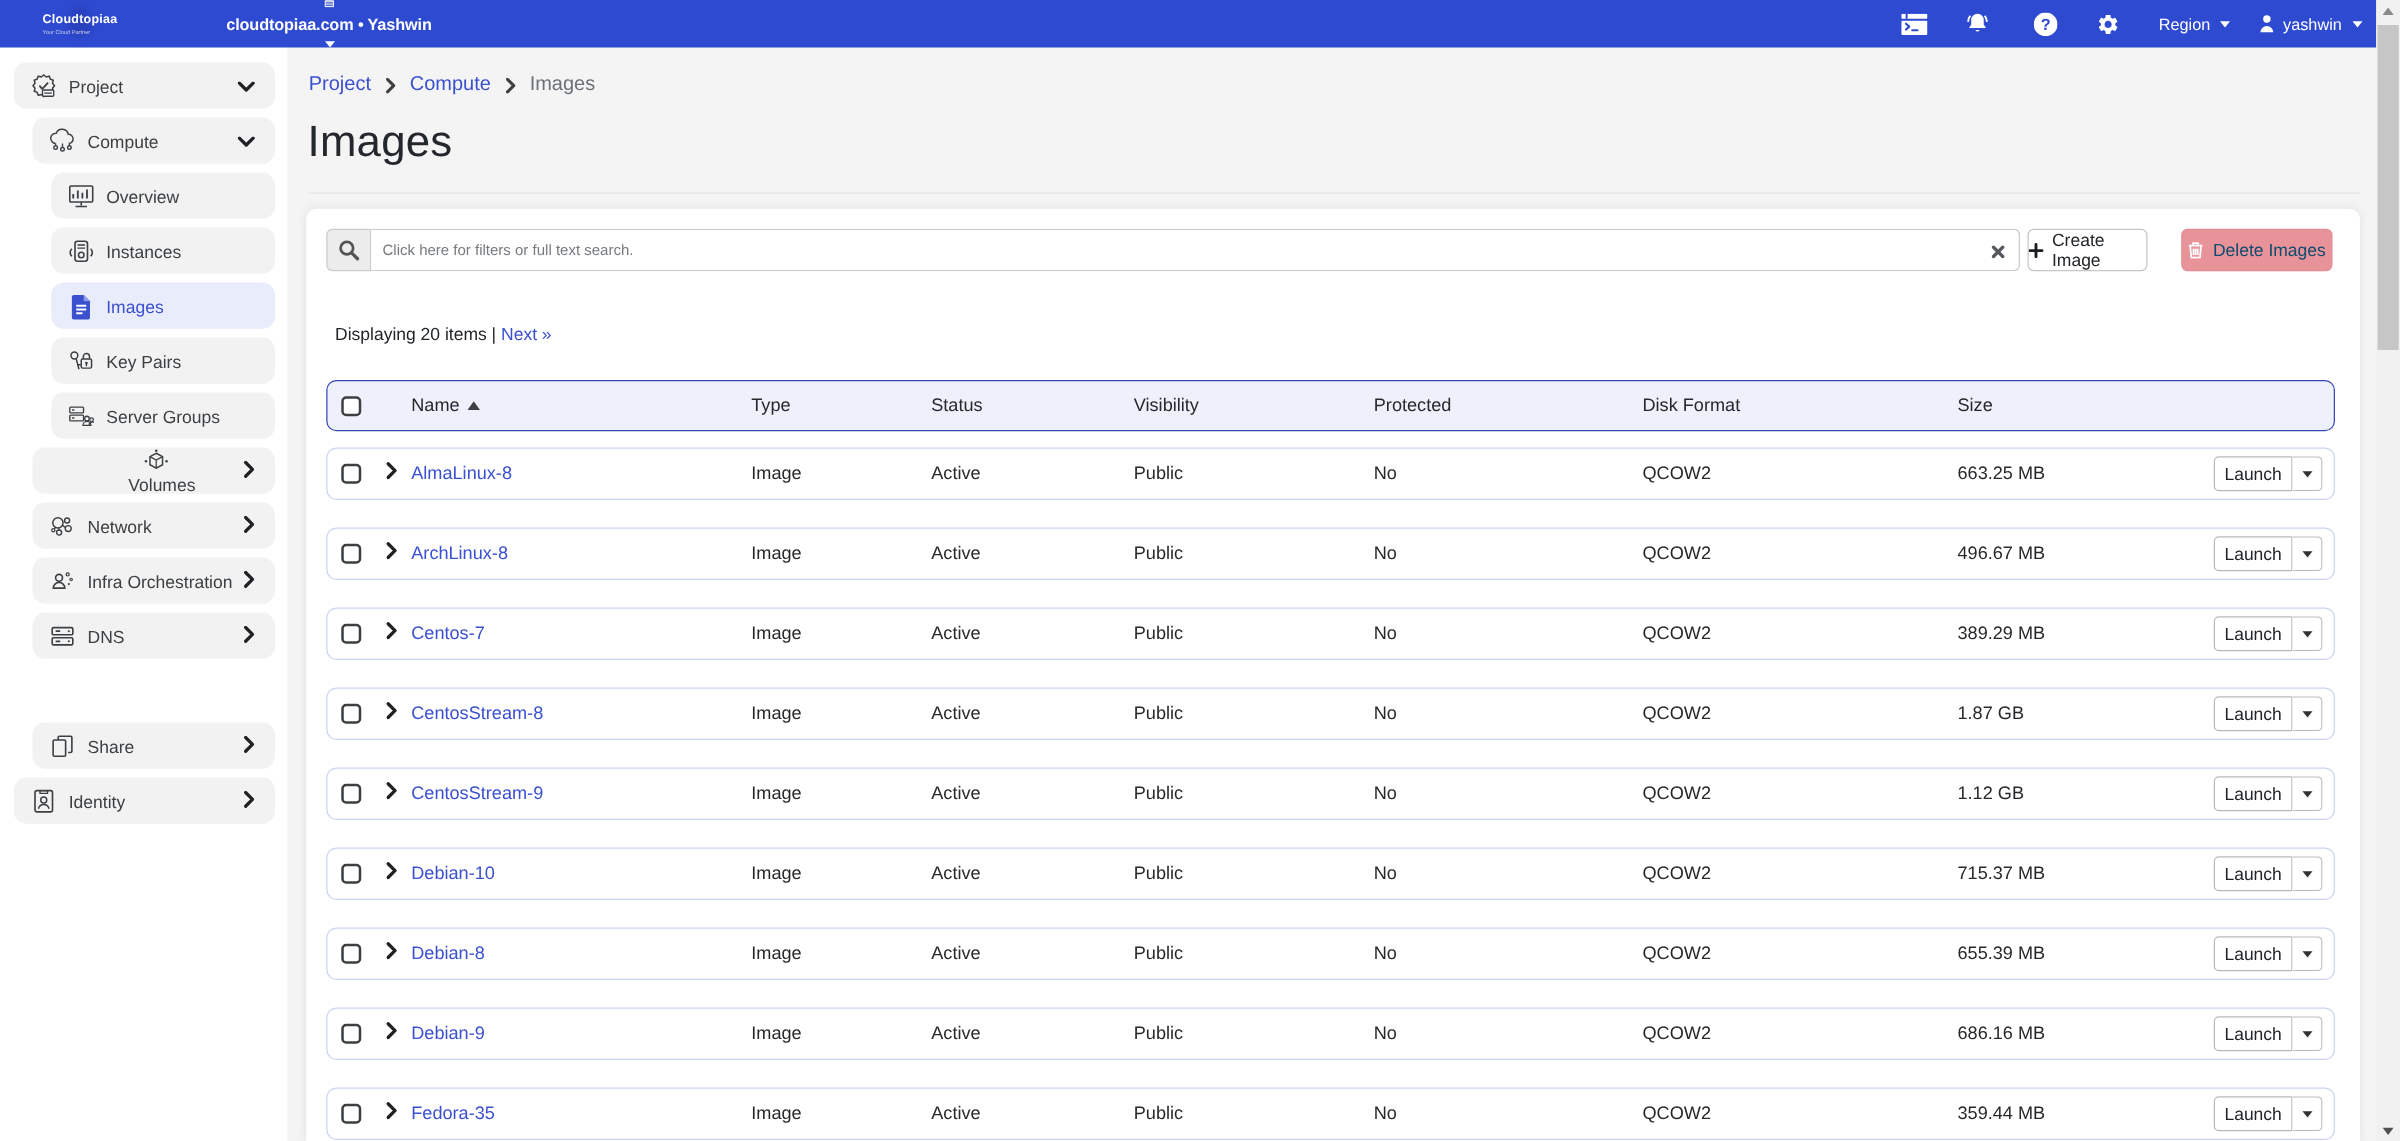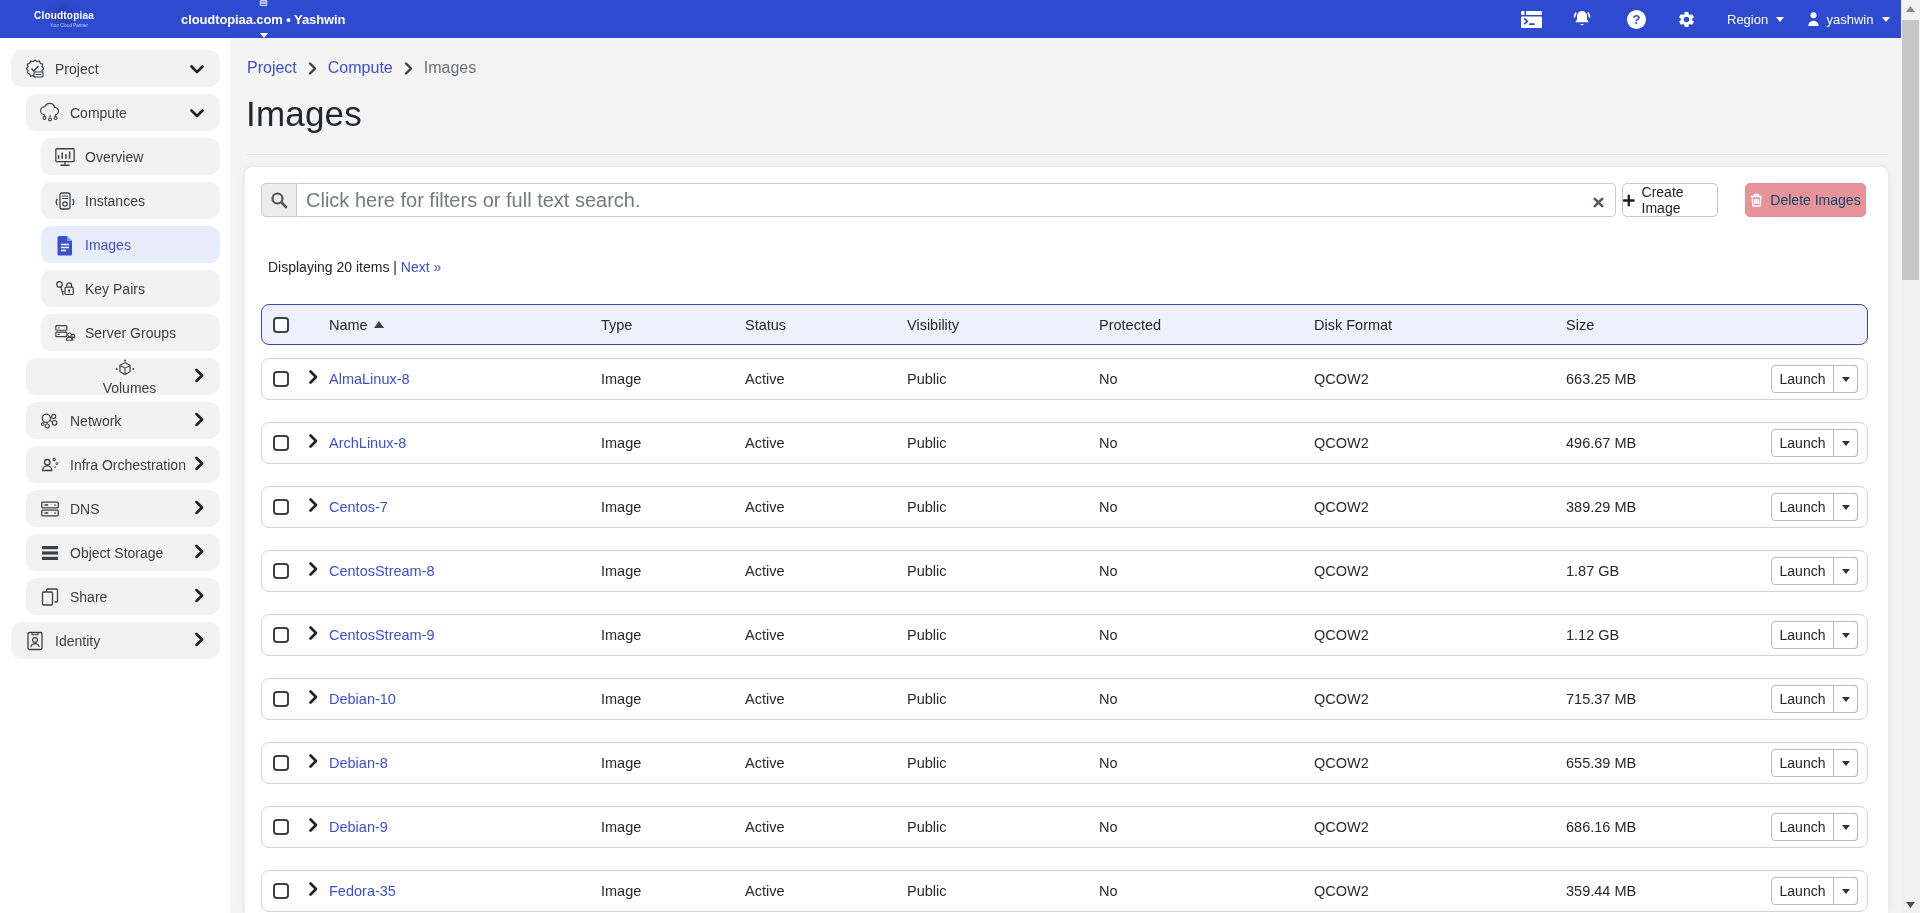--- a/index.html
+++ b/index.html
@@ -6,21 +6,21 @@
   html,body { width:1920px; height:913px; overflow:hidden; font-family:"Liberation Sans", sans-serif; background:#f4f4f5; }
 
   
   #sb { position:absolute; right:0; top:0; width:19px; height:913px; background:#f1f1f1; z-index:50; }
   #sb .thumb { position:absolute; left:1px; top:20px; width:17px; height:260px; background:#c6c6c6; }
   #sb .arrow { position:absolute; left:0; width:19px; height:17px; }
   #sb .arrow svg { display:block; margin:6px auto 0; }
 
   
   #nav { position:absolute; left:0; top:0; width:1901px; height:38px; background:#2e4ad0; color:#fff; z-index:10; }
-  #logo { position:absolute; left:34px; top:10px; width:54px; text-align:right; }
+  #logo { position:absolute; left:34px; top:10px; width:54px; text-align:left; }
   #logo .cloud { position:absolute; left:20px; top:-4px; width:20px; height:24px; background:#2840bb; border-radius:50%; filter:blur(3px); }
   #logo .t1 { position:relative; font-size:10px; font-weight:bold; letter-spacing:0.2px; color:#fff; filter:blur(0.4px); }
   #logo .t2 { position:relative; font-size:4.5px; color:#c3cbed; filter:blur(0.5px); margin-top:2px;}
   #domain { position:absolute; left:181px; top:0; height:38px; display:flex; align-items:center; gap:6px; font-size:13px; font-weight:bold; letter-spacing:-0.1px;flex-direction:column; }
   #domain .caret { margin-left:2px; }
   .nav-ic { position:absolute; top:0; height:38px; display:flex; align-items:center; }
   .navtext { font-size:13px; font-weight:500; }
   .caret { width:0; height:0; border-left:4.5px solid transparent; border-right:4.5px solid transparent; border-top:5.5px solid #fff; display:inline-block; }
 
   
@@ -35,21 +35,21 @@
   #crumb { position:absolute; left:247px; top:59px; font-size:16px; color:#6b7177; display:flex; align-items:center; gap:11px;}
   #crumb a { color:#3a50d0; text-decoration:none; }
   #crumb .sep svg{ display:block; }
   #title { position:absolute; left:246px; top:94px; font-size:35px; color:#24272b; letter-spacing:0.2px; }
   #hr { position:absolute; left:247px; top:154px; width:1641px; height:1px; background:#e3e3e4; }
   #card { position:absolute; left:245px; top:167px; width:1643px; height:746px; background:#fff; border-radius:8px 8px 0 0; box-shadow:0 0 8px rgba(0,0,0,0.08); }
 
   
   #searchgrp { position:absolute; left:16px; top:16px; width:1355px; height:34px; }
   #searchgrp .addon { position:absolute; left:0; top:0; width:36px; height:34px; background:#ececec; border:1px solid #cbcbcb; border-radius:5px 0 0 5px; display:flex; align-items:center; justify-content:center; }
-  #searchgrp .inp { position:absolute; left:36px; top:0; width:1319px; height:34px; background:#fff; border:1px solid #cbcbcb; border-left:none; border-radius:0 5px 5px 0; display:flex; align-items:center; padding-left:9px; font-size:20px; color:#767a7e; }
+  #searchgrp .inp { position:absolute; left:36px; top:0; width:1319px; height:34px; background:#fff; border:1px solid #cbcbcb; border-left:none; border-radius:0 5px 5px 0; display:flex; align-items:center; padding-left:9px; font-size:12px; color:#767a7e; }
   #searchgrp .clr { position:absolute; right:12px; top:11px; }
   .btn { position:absolute; top:16px; height:34px; border-radius:5px; font-size:14px; display:flex; align-items:center; justify-content:center; }
   #btn-create { left:1377px; width:96px; background:#fff; border:1px solid #c6c6c6; color:#212529; }
   #btn-del { left:1500px; width:121px; background:#e8939a; border:1px solid #e28b92; color:#0c4a6e; font-weight:500; }
 
   #disp { position:absolute; left:23px; top:92px; font-size:14px; color:#212529; }
   #disp a { color:#3a50d0; text-decoration:none; }
 
   
   .thead { position:absolute; left:16px; top:137px; width:1607px; height:41px; background:#eef1fb; border:1px solid #3748b5; border-radius:8px; }
@@ -278,33 +278,20 @@
           <path d="M6 6.6 h4 M6 15.4 h4" stroke="#3c4043" stroke-width="1.5"></path>
           <circle cx="17.5" cy="6.6" r="0.9" fill="#3c4043"></circle>
           <circle cx="17.5" cy="15.4" r="0.9" fill="#3c4043"></circle>
         </svg>
       </span>
       <span>DNS</span>
       <span class="chev"><svg width="9" height="14" viewBox="0 0 9 14">
           <path d="M1.5 1.5 L7 7 L1.5 12.5" stroke="#202124" stroke-width="2.6" fill="none" stroke-linecap="round" stroke-linejoin="round"></path>
         </svg></span>
     </div>
-    <div class="sitem" style="left:26px;top:496px;width:194px;padding-left:13px;">
-    <span class="ic">
-        <svg width="22" height="22" viewBox="0 0 22 22">
-          <rect x="3" y="4" width="16" height="3.2" fill="#3c4043"></rect>
-          <rect x="3" y="9.4" width="16" height="3.2" fill="#3c4043"></rect>
-          <rect x="3" y="14.8" width="16" height="3.2" fill="#3c4043"></rect>
-        </svg>
-      </span>
-      <span>Object Storage</span>
-      <span class="chev"><svg width="9" height="14" viewBox="0 0 9 14">
-          <path d="M1.5 1.5 L7 7 L1.5 12.5" stroke="#202124" stroke-width="2.6" fill="none" stroke-linecap="round" stroke-linejoin="round"></path>
-        </svg></span>
-    </div>
     <div class="sitem" style="left:26px;top:540px;width:194px;padding-left:13px;">
     <span class="ic">
         <svg width="22" height="22" viewBox="0 0 22 22">
           <rect x="3.5" y="6" width="10" height="13" rx="1" fill="none" stroke="#3c4043" stroke-width="1.3"></rect>
           <path d="M7.5 6 v-2 a1 1 0 0 1 1-1 h9 a1 1 0 0 1 1 1 v11 a1 1 0 0 1-1 1 h-2" fill="none" stroke="#3c4043" stroke-width="1.3"></path>
         </svg>
       </span>
       <span>Share</span>
       <span class="chev"><svg width="9" height="14" viewBox="0 0 9 14">
           <path d="M1.5 1.5 L7 7 L1.5 12.5" stroke="#202124" stroke-width="2.6" fill="none" stroke-linecap="round" stroke-linejoin="round"></path>

